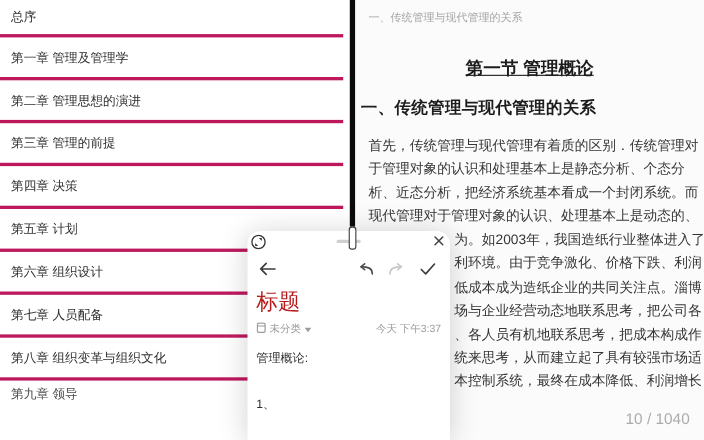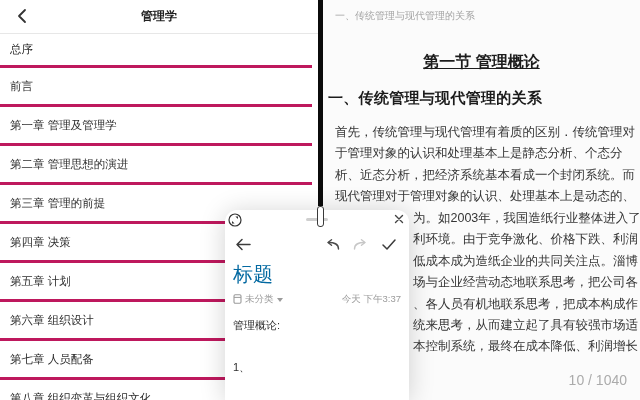--- a/index.html
+++ b/index.html
@@ -43,49 +43,38 @@
   .note-expand{position:absolute;left:3px;top:3px;width:14px;height:14px;background:none;border:none;
                padding:0;cursor:pointer;}
   .note-handle{position:absolute;left:50%;top:8px;width:22px;height:3px;margin-left:-11px;
                background:#cfcfcf;border-radius:2px;cursor:grab;}
   .note-close{position:absolute;right:3px;top:2px;width:14px;height:14px;background:none;border:none;
               padding:0;cursor:pointer;}
   .note-toolbar{display:flex;align-items:center;padding:10px 12px 0 10px;}
   .note-toolbar .spacer{flex:1;}
   .tool-btn{background:none;border:none;padding:0;margin-left:13px;cursor:pointer;line-height:0;}
   .tool-btn.first{margin-left:0;}
-  .note-title{margin:10px 0 0 8px;font-size:20px;color:#0369a1;cursor:text;}
+  .note-title{margin:10px 0 0 8px;font-size:20px;color:#b91c1c;cursor:text;}
   .note-meta{display:flex;align-items:center;margin:5px 8px 0 8px;font-size:9.5px;color:#9b9b9b;gap:22px;}
   .note-cat{display:flex;align-items:center;cursor:pointer;}
   .note-cat .label{margin-left:3px;}
   .caret{width:0;height:0;border-left:3.5px solid transparent;border-right:3.5px solid transparent;
          border-top:4px solid #9b9b9b;margin-left:3px;}
   .note-meta .spacer{flex:1;}
   .note-editor{margin:12px 8px 0 8px;font-size:11px;color:#2f2f2f;cursor:text;}
   .note-editor .line2{margin-top:27px;}
 </style>
 </head>
 <body>
 
 <div class="screen">
 
   <aside class="toc">
-    <div class="toc-header">
-      <button class="toc-back">
-        <span>
-          <svg width="11" height="16" viewBox="0 0 11 16">
-              <polyline points="9,2 3,8 9,14" fill="none" stroke="#333" stroke-width="1.8" stroke-linecap="round" stroke-linejoin="round"></polyline>
-            </svg>
-        </span>
-      </button>
-      <div class="toc-title">管理学</div>
-    </div>
     <div class="toc-list">
       <div class="toc-row first">总序</div>
-      <div class="toc-row">前言</div>
       <div class="toc-row">第一章 管理及管理学</div>
       <div class="toc-row">第二章 管理思想的演进</div>
       <div class="toc-row">第三章 管理的前提</div>
       <div class="toc-row">第四章 决策</div>
       <div class="toc-row">第五章 计划</div>
       <div class="toc-row">第六章 组织设计</div>
       <div class="toc-row">第七章 人员配备</div>
       <div class="toc-row">第八章 组织变革与组织文化</div>
       <div class="toc-row partial">第九章 领导</div>
     </div>

